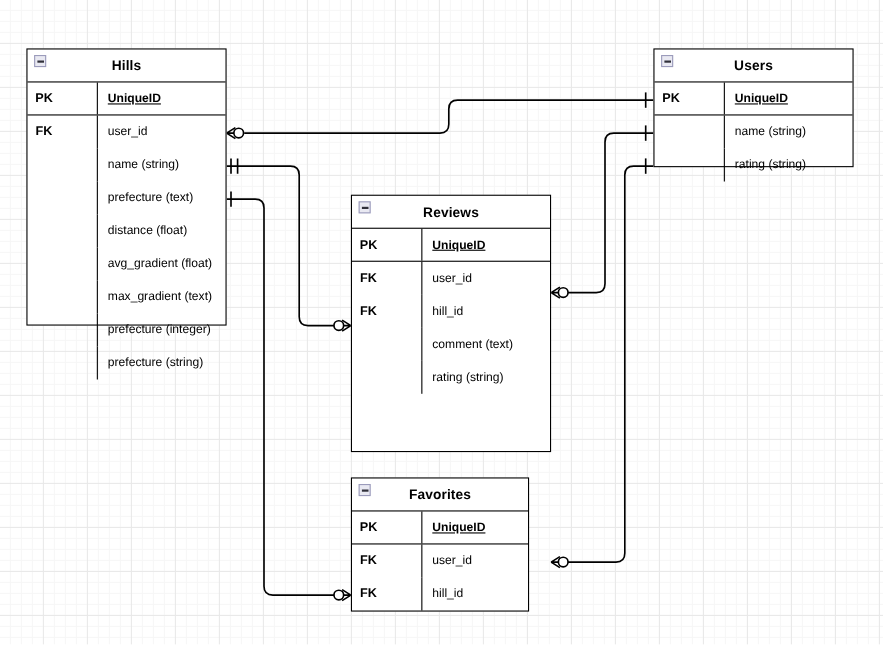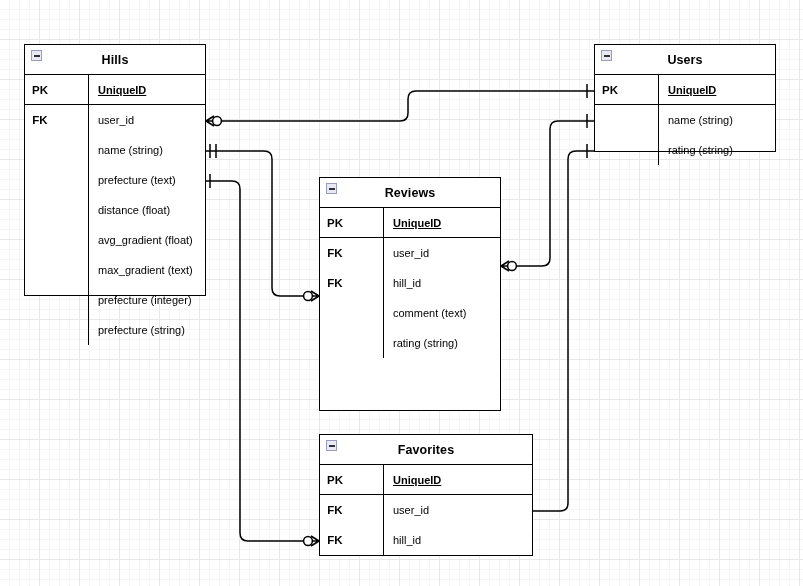--- a/index.html
+++ b/index.html
@@ -110,21 +110,21 @@
     border-left: 1.6px solid #000000;
     box-sizing: border-box;
   }
   .name-cell.pk-name {
     font-weight: bold;
     text-decoration: underline;
   }
   .ent-hills { left: 24px;  top: 44px;  width: 182px; height: 252px; }
   .ent-users { left: 594px; top: 44px;  width: 182px; height: 108px; }
   .ent-reviews { left: 319px; top: 177px; width: 182px; height: 234px; }
-  .ent-favorites { left: 319px; top: 434px; width: 214px; height: 122px; }
+  .ent-favorites { left: 319px; top: 434px; width: 162px; height: 122px; }
 </style>
 </head>
 <body>
 
 <div id="canvas">
 
   <svg id="links" viewBox="0 0 803 586" width="803" height="586">
     <g fill="none" stroke="#000000" stroke-width="1.5" stroke-linecap="butt">
 
       <g>

